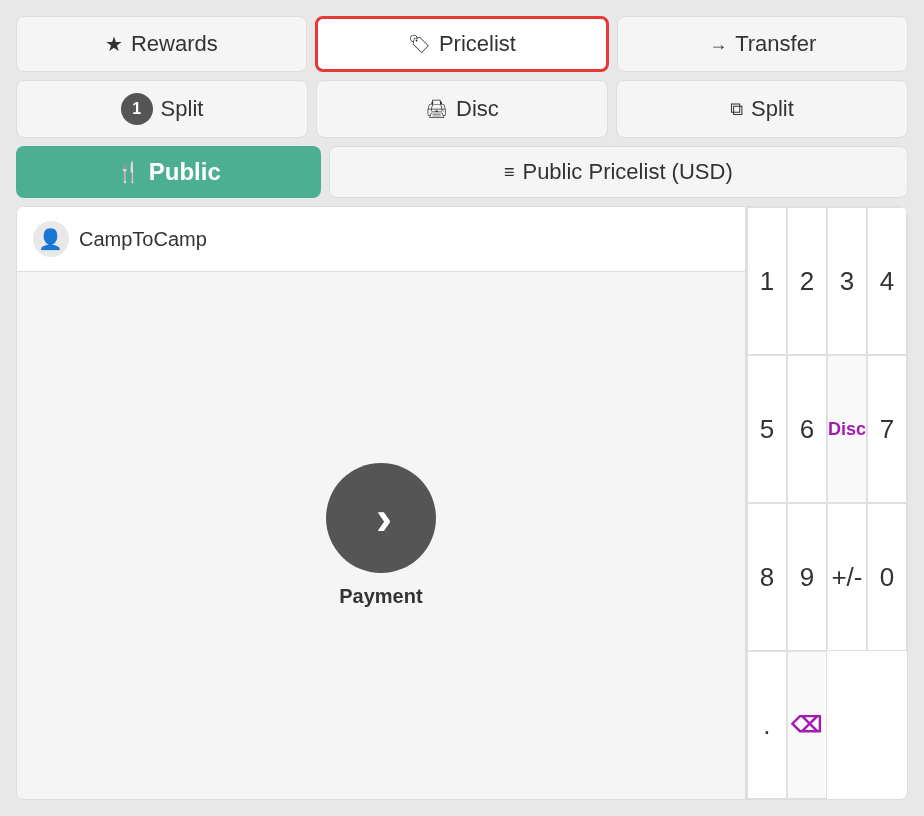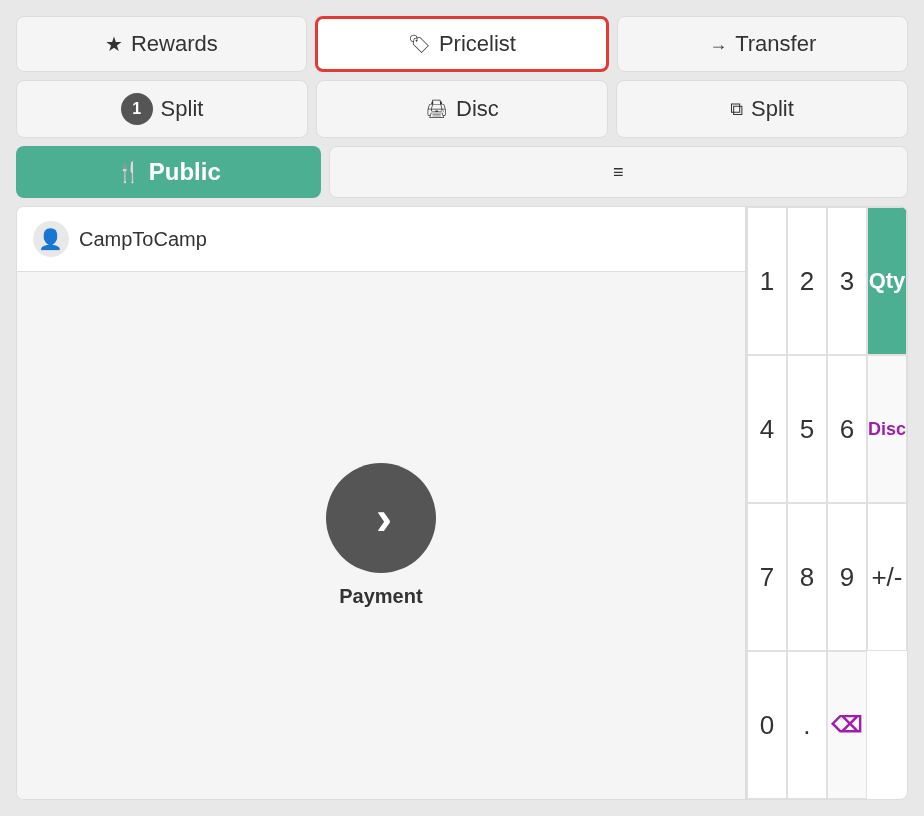--- a/index.html
+++ b/index.html
@@ -286,20 +286,21 @@
     </button>
   </div>
 
   <div class="row">
     <button class="btn btn-order">
       <span class="fork-icon">🍴</span>
       <span>Public</span>
     </button>
     <button class="btn btn-pricelist">
       <span class="list-icon">≡</span>
+      <span>Public Pricelist (USD)</span>
     </button>
   </div>
 
   <div class="main-area">
 
     <div class="order-panel">
 
       <div class="customer-row">
         <div class="customer-icon">
           <span>👤</span>
@@ -313,21 +314,20 @@
         </button>
         <span class="payment-label">Payment</span>
       </div>
     </div>
 
     <div class="numpad">
 
       <div class="numpad-cell">1</div>
       <div class="numpad-cell">2</div>
       <div class="numpad-cell">3</div>
-      <div class="numpad-cell qty-btn">Qty</div>
 
       <div class="numpad-cell">4</div>
       <div class="numpad-cell">5</div>
       <div class="numpad-cell">6</div>
       <div class="numpad-cell side-btn">Disc</div>
 
       <div class="numpad-cell">7</div>
       <div class="numpad-cell">8</div>
       <div class="numpad-cell">9</div>
 

